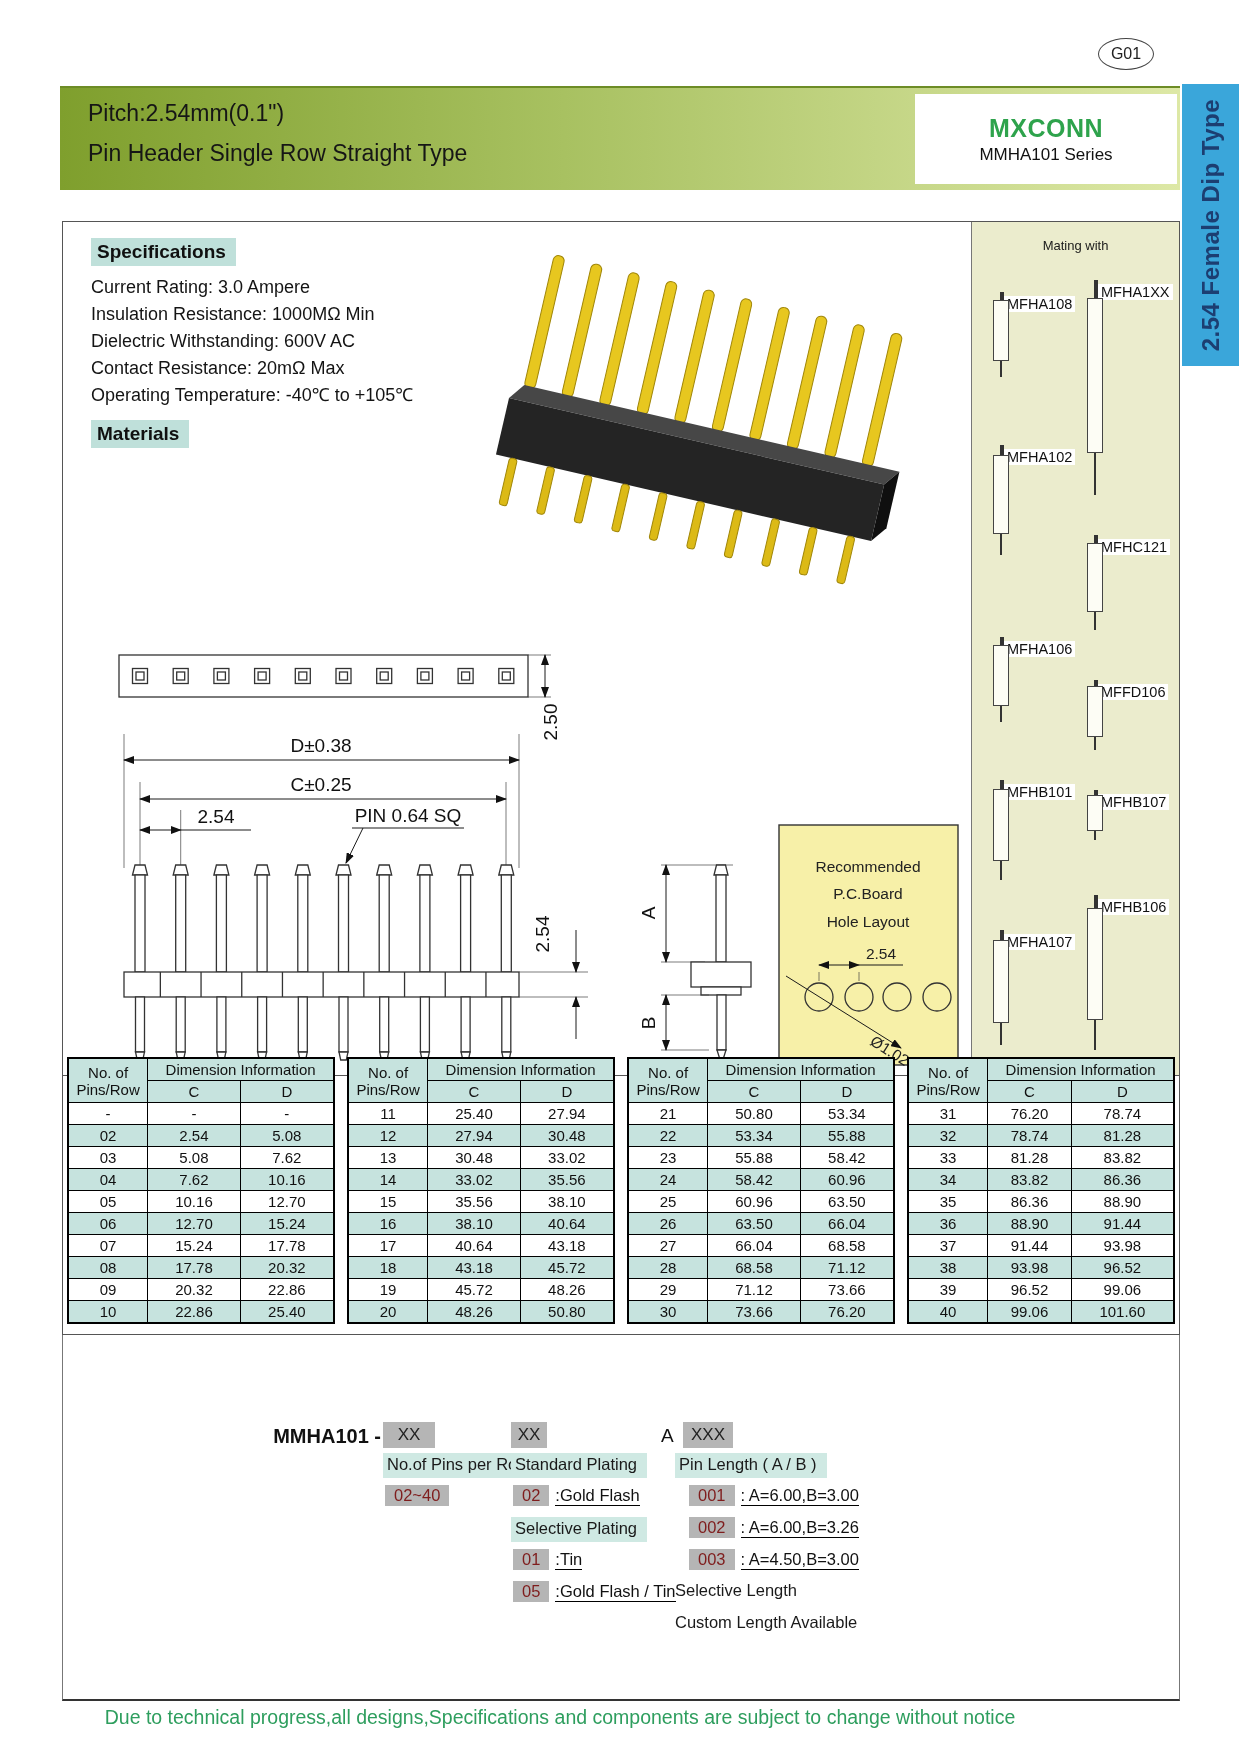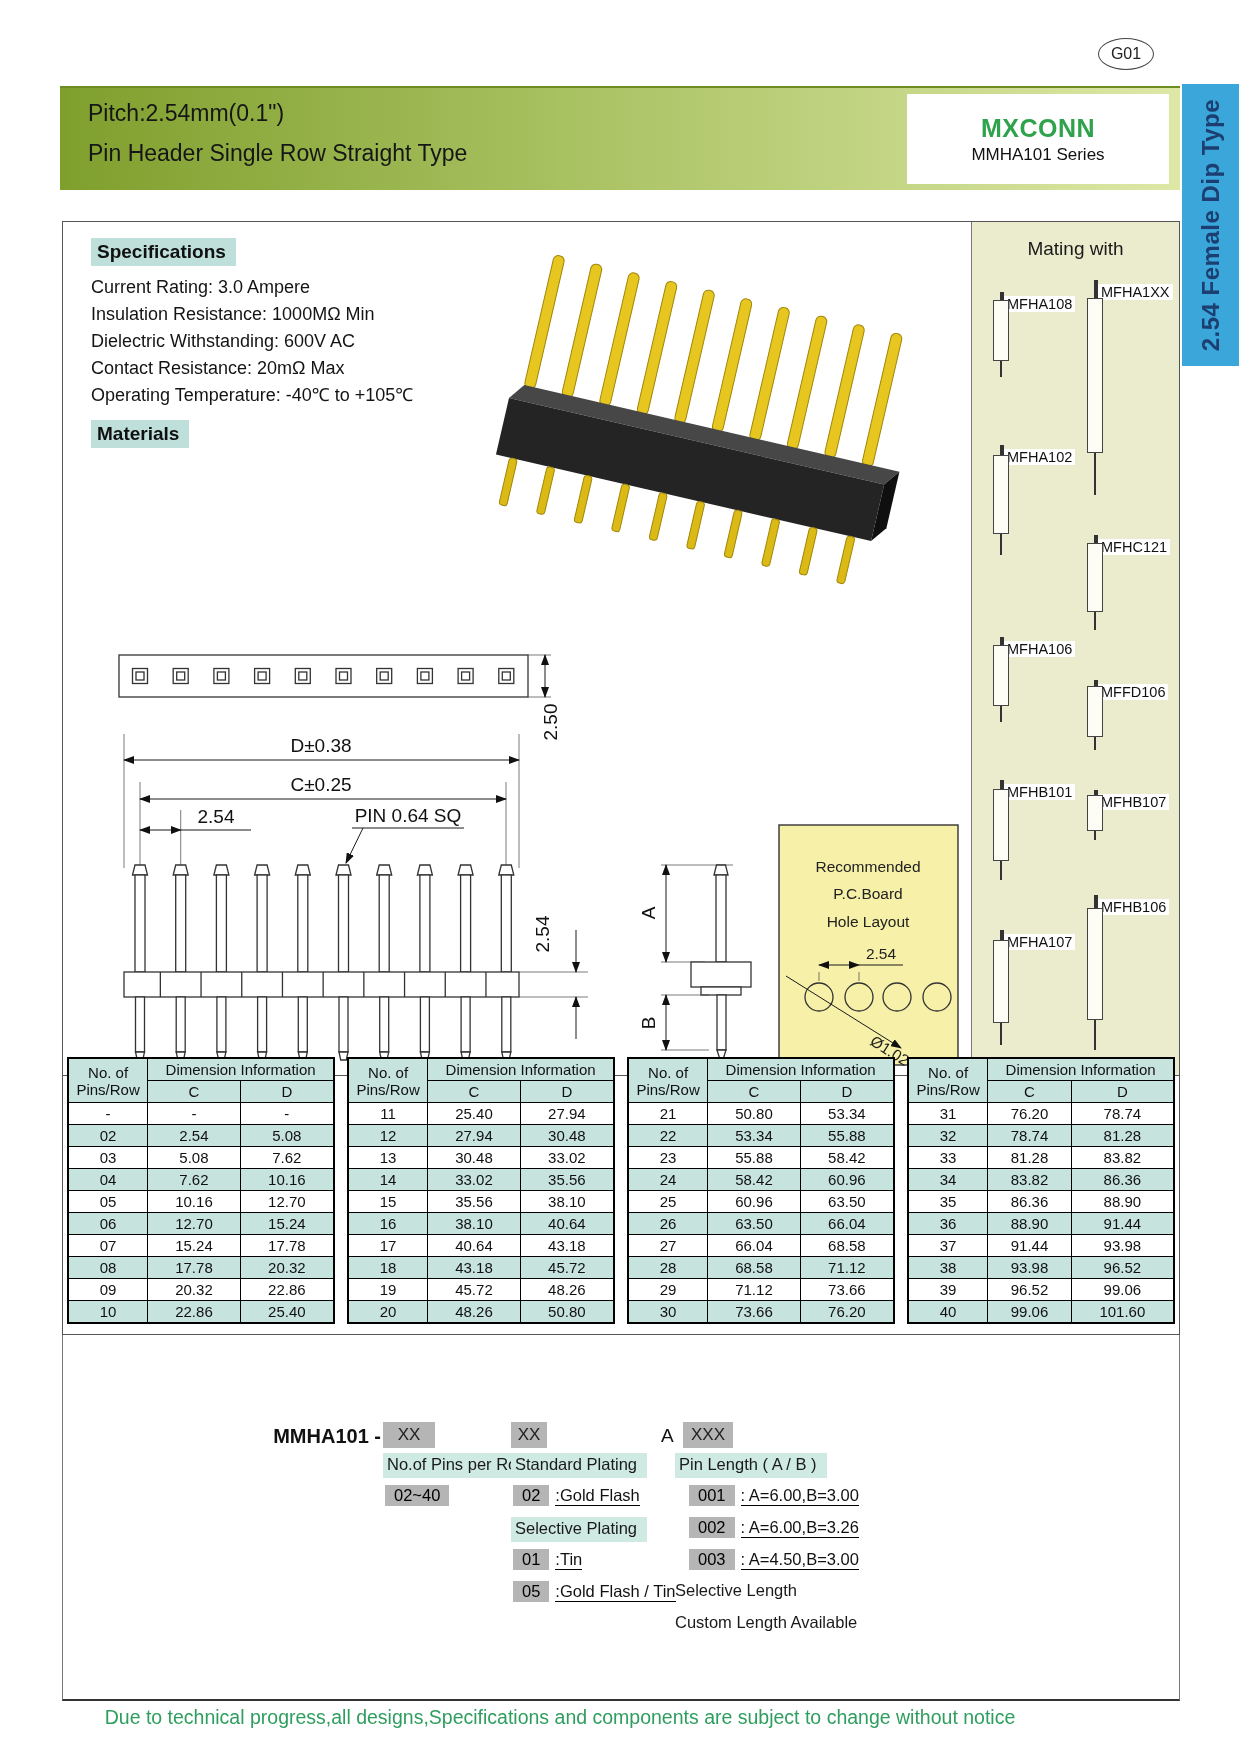--- a/index.html
+++ b/index.html
@@ -8,37 +8,37 @@
 
   
   .gcode{left:1098px;top:38px;width:54px;height:30px;border:1.6px solid #444;border-radius:50%;
          display:flex;align-items:center;justify-content:center;font-size:16px;color:#222;}
 
   
   .hdr{left:60px;top:86px;width:1120px;height:102px;background:linear-gradient(90deg,#7f9f2d 0%,#a8c161 45%,#dde8a6 100%);
        border-top:2px solid #6d8c26;}
   .hdr-t1{left:28px;top:12px;font-size:23px;color:#161616;}
   .hdr-t2{left:28px;top:52px;font-size:23px;color:#161616;}
-  .brand-box{right:11px;top:6px;bottom:6px;width:262px;background:#fff;display:flex;flex-direction:column;align-items:center;justify-content:center;}
+  .brand-box{right:3px;top:6px;bottom:6px;width:262px;background:#fff;display:flex;flex-direction:column;align-items:center;justify-content:center;}
   .brand{font-size:25px;font-weight:bold;color:#2ea34c;letter-spacing:.5px;}
   .series{font-size:17px;color:#111;margin-top:2px;}
 
   
   .side-tab{left:1182px;top:84px;width:57px;height:282px;background:#3aa6da;display:flex;align-items:center;justify-content:center;}
   .side-tab-txt{writing-mode:vertical-rl;transform:rotate(180deg);font-size:24px;font-weight:600;color:#1c3e71;white-space:nowrap;letter-spacing:.5px;}
 
   
   .frame{left:62px;top:190px;width:1118px;height:855px;border:1px solid #555;box-sizing:border-box;margin-top:31px;}
   .sec-head{display:inline-block;background:#bfe0da;padding:3px 10px 3px 6px;font-size:19px;font-weight:bold;color:#101010;}
   .spec-line{font-size:18px;line-height:27px;color:#141414;}
   .mat-indent{padding-left:208px;}
 
   
   .mating{right:0;top:0;width:208px;height:853px;background:#ebeccd;border-left:1px solid #777;box-sizing:border-box;}
-  .mating-head{left:0;top:16px;width:100%;text-align:center;font-size:19px;color:#1a1a1a;}
+  .mating-head{left:0;top:16px;width:100%;text-align:center;font-size:13px;color:#1a1a1a;}
   .mat-item{position:absolute;display:flex;align-items:flex-start;}
   .mat-col-l{left:28px;width:60px;}
   .mat-col-r{left:122px;width:62px;}
   .conn-body{width:46px;border:1.5px solid #333;box-sizing:border-box;position:relative;
              background:repeating-linear-gradient(45deg,#f8f8ee 0 3px,#8d8d79 3px 4.4px);}
   .conn-slot{position:absolute;left:50%;transform:translateX(-50%);top:8%;width:14px;height:72%;background:#fdfdf5;border:1px solid #444;}
   .conn-pin{width:8px;background:#fdfdf5;border:1px solid #333;border-top:none;}
   .mat-label{font-size:14.5px;background:#fff;padding:0 3px;margin-top:4px;color:#111;white-space:nowrap;}
 
   
@@ -61,21 +61,21 @@
 
   
   .ord-sec{left:62px;top:1335px;width:1118px;height:366px;border:1px solid #777;border-top:none;border-bottom:2px solid #333;box-sizing:border-box;}
   .ord-title{left:0;top:38px;width:1000px;text-align:center;font-size:27px;color:#1c1c1c;}
   .ord-prefix{left:160px;top:90px;width:158px;text-align:right;font-size:20px;color:#111;font-weight:bold;}
   .code-box{position:absolute;top:87px;height:26px;background:#b5b5b5;color:#222;font-size:17px;display:flex;align-items:center;justify-content:center;}
   .ord-a{left:598px;top:90px;font-size:19px;color:#111;}
   .ord-col{position:absolute;top:118px;}
   .ord-label{display:inline-block;background:#cfe9e3;padding:2px 10px 2px 4px;font-size:16.5px;color:#1a1a1a;height:21px;margin-bottom:7px;white-space:nowrap;}
   .ord-opt{height:25px;margin-bottom:7px;white-space:nowrap;font-size:16.5px;}
-  .ord-code{display:inline-block;background:#b5b5b5;color:#000000;padding:1px 9px;margin-right:6px;}
+  .ord-code{display:inline-block;background:#b5b5b5;color:#7f1d1d;padding:1px 9px;margin-right:6px;}
   .ord-desc{border-bottom:1.8px solid #000;padding-bottom:1px;color:#111;}
   .ord-note{height:25px;margin-bottom:7px;font-size:16.5px;color:#1a1a1a;white-space:nowrap;}
   .ord-pack{left:0;top:342px;width:1000px;text-align:center;font-size:15px;color:#222;}
   .ord-star{font-size:13px;vertical-align:super;}
 
   
   .footer{left:0;top:1706px;width:1120px;text-align:center;font-size:19.5px;color:#2e9e5e;}
 </style>
 </head>
 <body>

